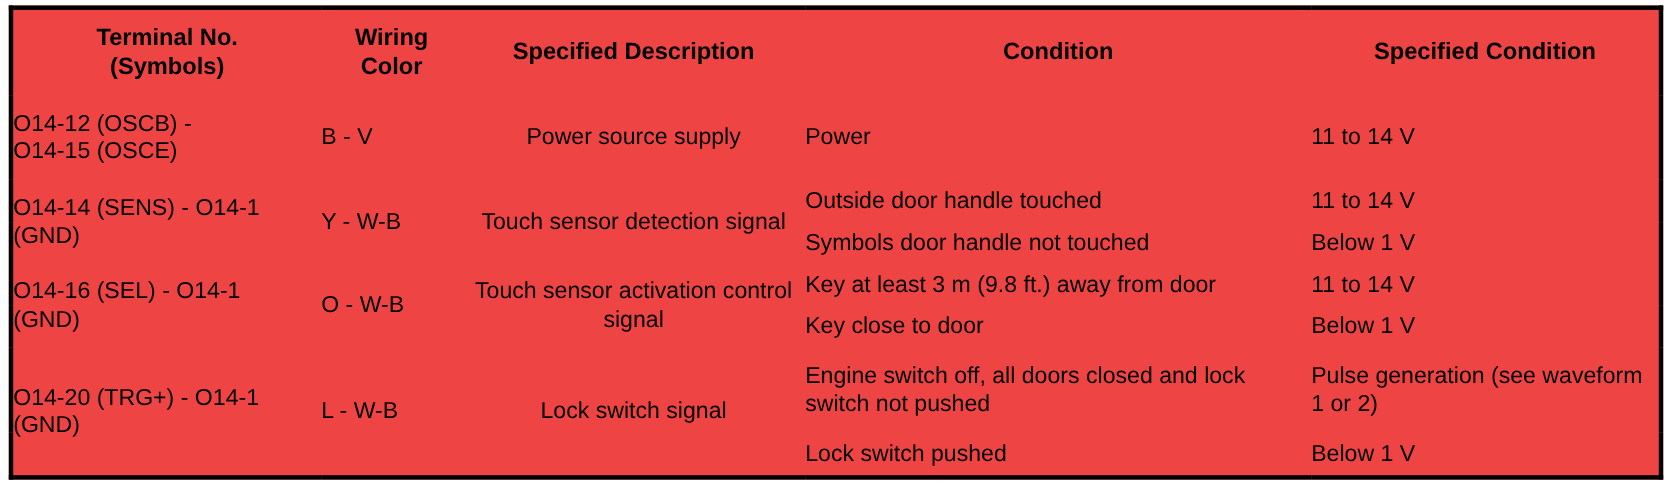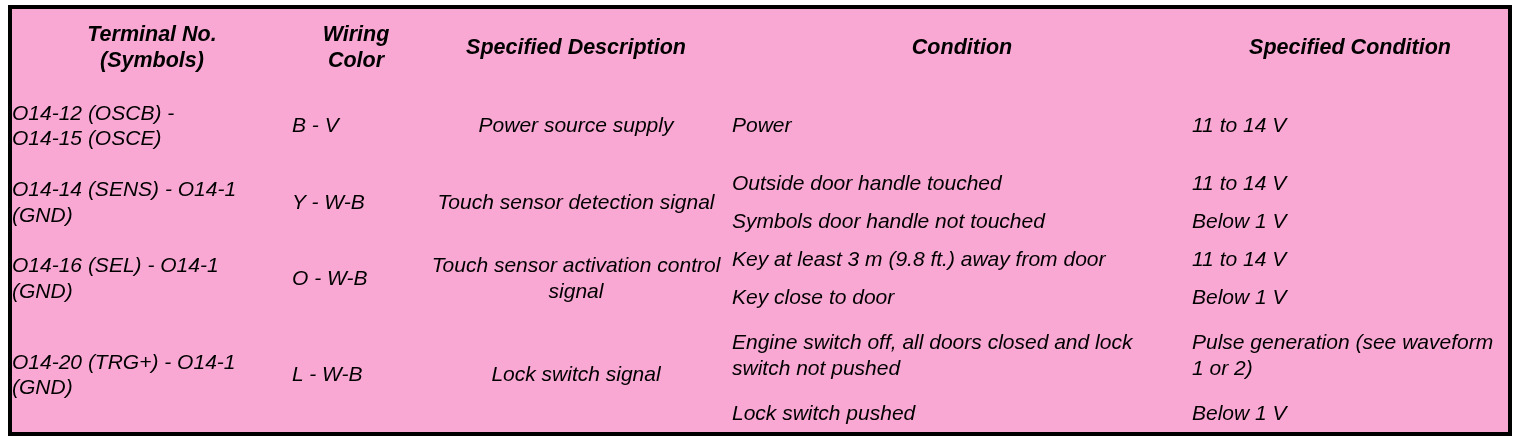--- a/index.html
+++ b/index.html
@@ -5,23 +5,22 @@
   html,body{margin:0;padding:0;background:#ffffff;}
   body{width:1520px;height:442px;overflow:hidden;
        font-family:"Liberation Sans","DejaVu Sans",sans-serif;color:#000;}
   #sheet{position:relative;width:1520px;height:442px;}
 
   table.insp{
     position:absolute;left:8px;top:5px;
     width:1500px;height:431px;
     border-collapse:collapse;
     table-layout:fixed;
-    background:#f9a8d4;
+    background:#ef4444;
     border:4px solid #000;
-    font-style:italic;
   }
   table.insp td, table.insp th{
     padding:0;
     vertical-align:middle;
     border:0;
   }
 
   
   col.c-term{width:282px;}
   col.c-wire{width:128px;}

